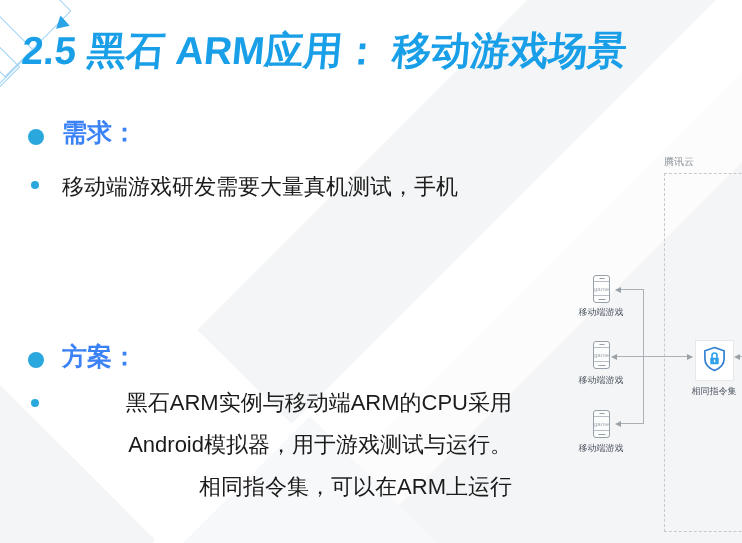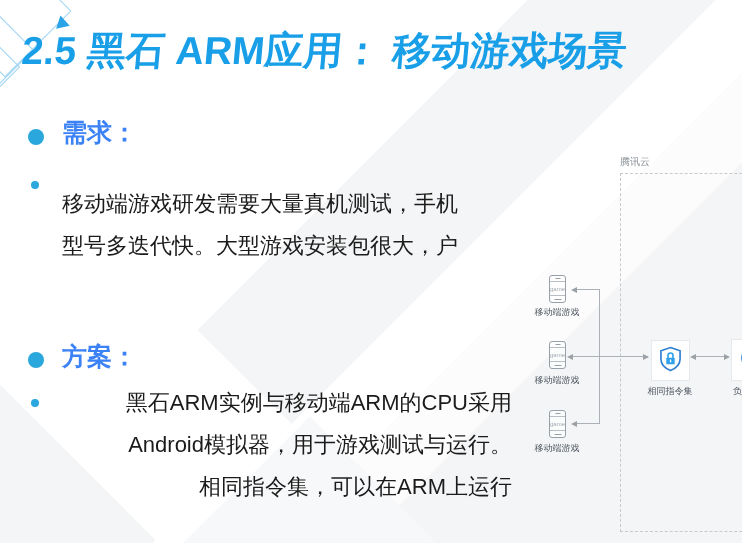--- a/index.html
+++ b/index.html
@@ -29,21 +29,21 @@
     font-size:39px; font-weight:bold; color:#199fe8;
     transform:skewX(-5deg); white-space:nowrap; letter-spacing:0px;
   }
   
   .dot-big { position:absolute; width:16px; height:16px; border-radius:50%; background:#2aa8dd; z-index:3; }
   .dot-small { position:absolute; width:8px; height:8px; border-radius:50%; background:#2aa8dd; z-index:3; }
   .sec-heading { position:absolute; left:62px; z-index:3; font-size:25px; font-weight:bold; color:#3b82f6; }
   .sec-body { position:absolute; left:62px; width:450px; z-index:3; font-size:22px; color:#1b1b1b; }
   .sec-body .line { height:42px; line-height:42px; white-space:nowrap; }
   
-  .diagram { position:absolute; inset:0; z-index:3; }
+  .diagram { position:absolute; inset:0; z-index:3;margin-left:44px; }
   .cloud-label { position:absolute; left:620px; top:155px; font-size:10px; color:#8b9298; }
   .cloud-box { position:absolute; left:620px; top:173px; width:170px; height:357px; border:1px dashed #c7cacd; }
   .phone { position:absolute; left:549px; width:15px; height:26px; border:1px solid #97a0a8; border-radius:3px; background:rgba(255,255,255,.65); }
   .phone .screen { position:absolute; left:0px; right:0px; top:5px; bottom:6px; border-top:1px solid #b8bec4; border-bottom:1px solid #b8bec4; }
   .phone .screen-text { position:absolute; width:100%; top:4px; text-align:center; font-size:6px; color:#a4aab0; }
   .phone .dash-top { position:absolute; top:1.5px; left:50%; transform:translateX(-50%); width:5px; height:1.5px; background:#97a0a8; }
   .phone .dash-bottom { position:absolute; bottom:2px; left:50%; transform:translateX(-50%); width:7px; height:1.5px; background:#97a0a8; }
   .node-label { position:absolute; font-size:9px; color:#4d5560; text-align:center; white-space:nowrap; }
   .conn { position:absolute; background:#abb1b7; }
   .arr-l { position:absolute; width:0; height:0; border-top:3px solid transparent; border-bottom:3px solid transparent; border-right:6px solid #9aa1a7; }
@@ -66,23 +66,22 @@
   <div class="deco-diamond deco-d1"></div>
   <div class="deco-diamond deco-d2"></div>
   <div class="deco-diamond deco-d3"></div>
   <div class="deco-tri"></div>
 
   <div class="title">2.5 黑石 ARM应用： 移动游戏场景</div>
 
   <div class="dot-big" style="left:28px; top:129px;"></div>
   <div class="sec-heading" style="top:116px;">需求：</div>
   <div class="dot-small" style="left:31px; top:181px;"></div>
-  <div class="sec-body" style="top:166px;margin-top:17px;">
+  <div class="sec-body" style="top:166px;">
     <div class="line">移动端游戏研发需要大量真机测试，手机</div>
-    <div class="line">型号多迭代快。大型游戏安装包很大，户</div>
   </div>
 
   <div class="dot-big" style="left:28px; top:352px;"></div>
   <div class="sec-heading" style="top:340px;">方案：</div>
   <div class="dot-small" style="left:31px; top:399px;"></div>
   <div class="sec-body" style="top:382px;text-align:right;">
     <div class="line">黑石ARM实例与移动端ARM的CPU采用</div>
     <div class="line">Android模拟器，用于游戏测试与运行。</div>
     <div class="line">相同指令集，可以在ARM上运行</div>
   </div>

